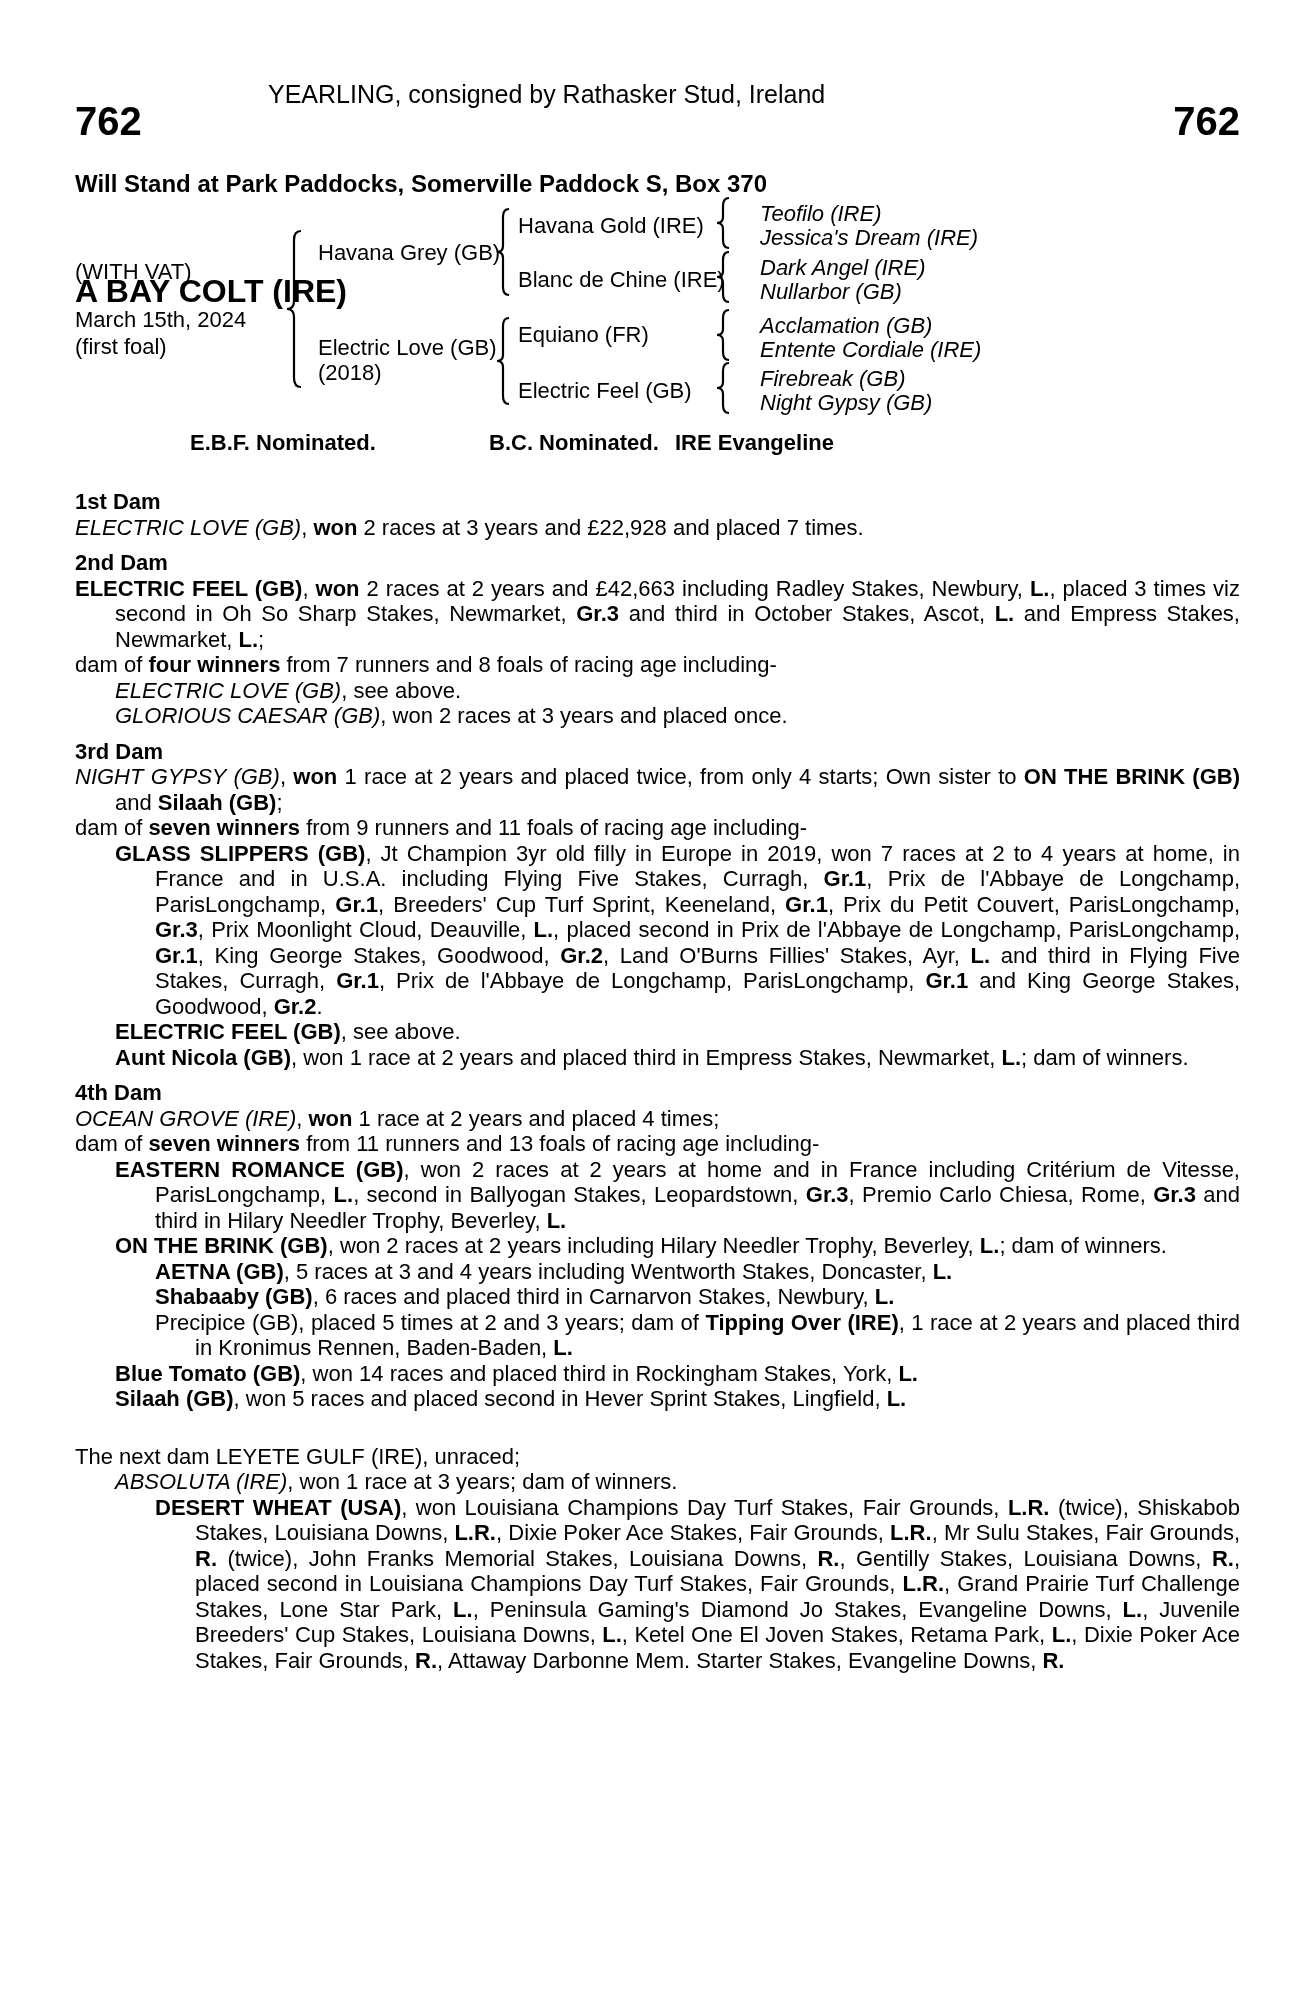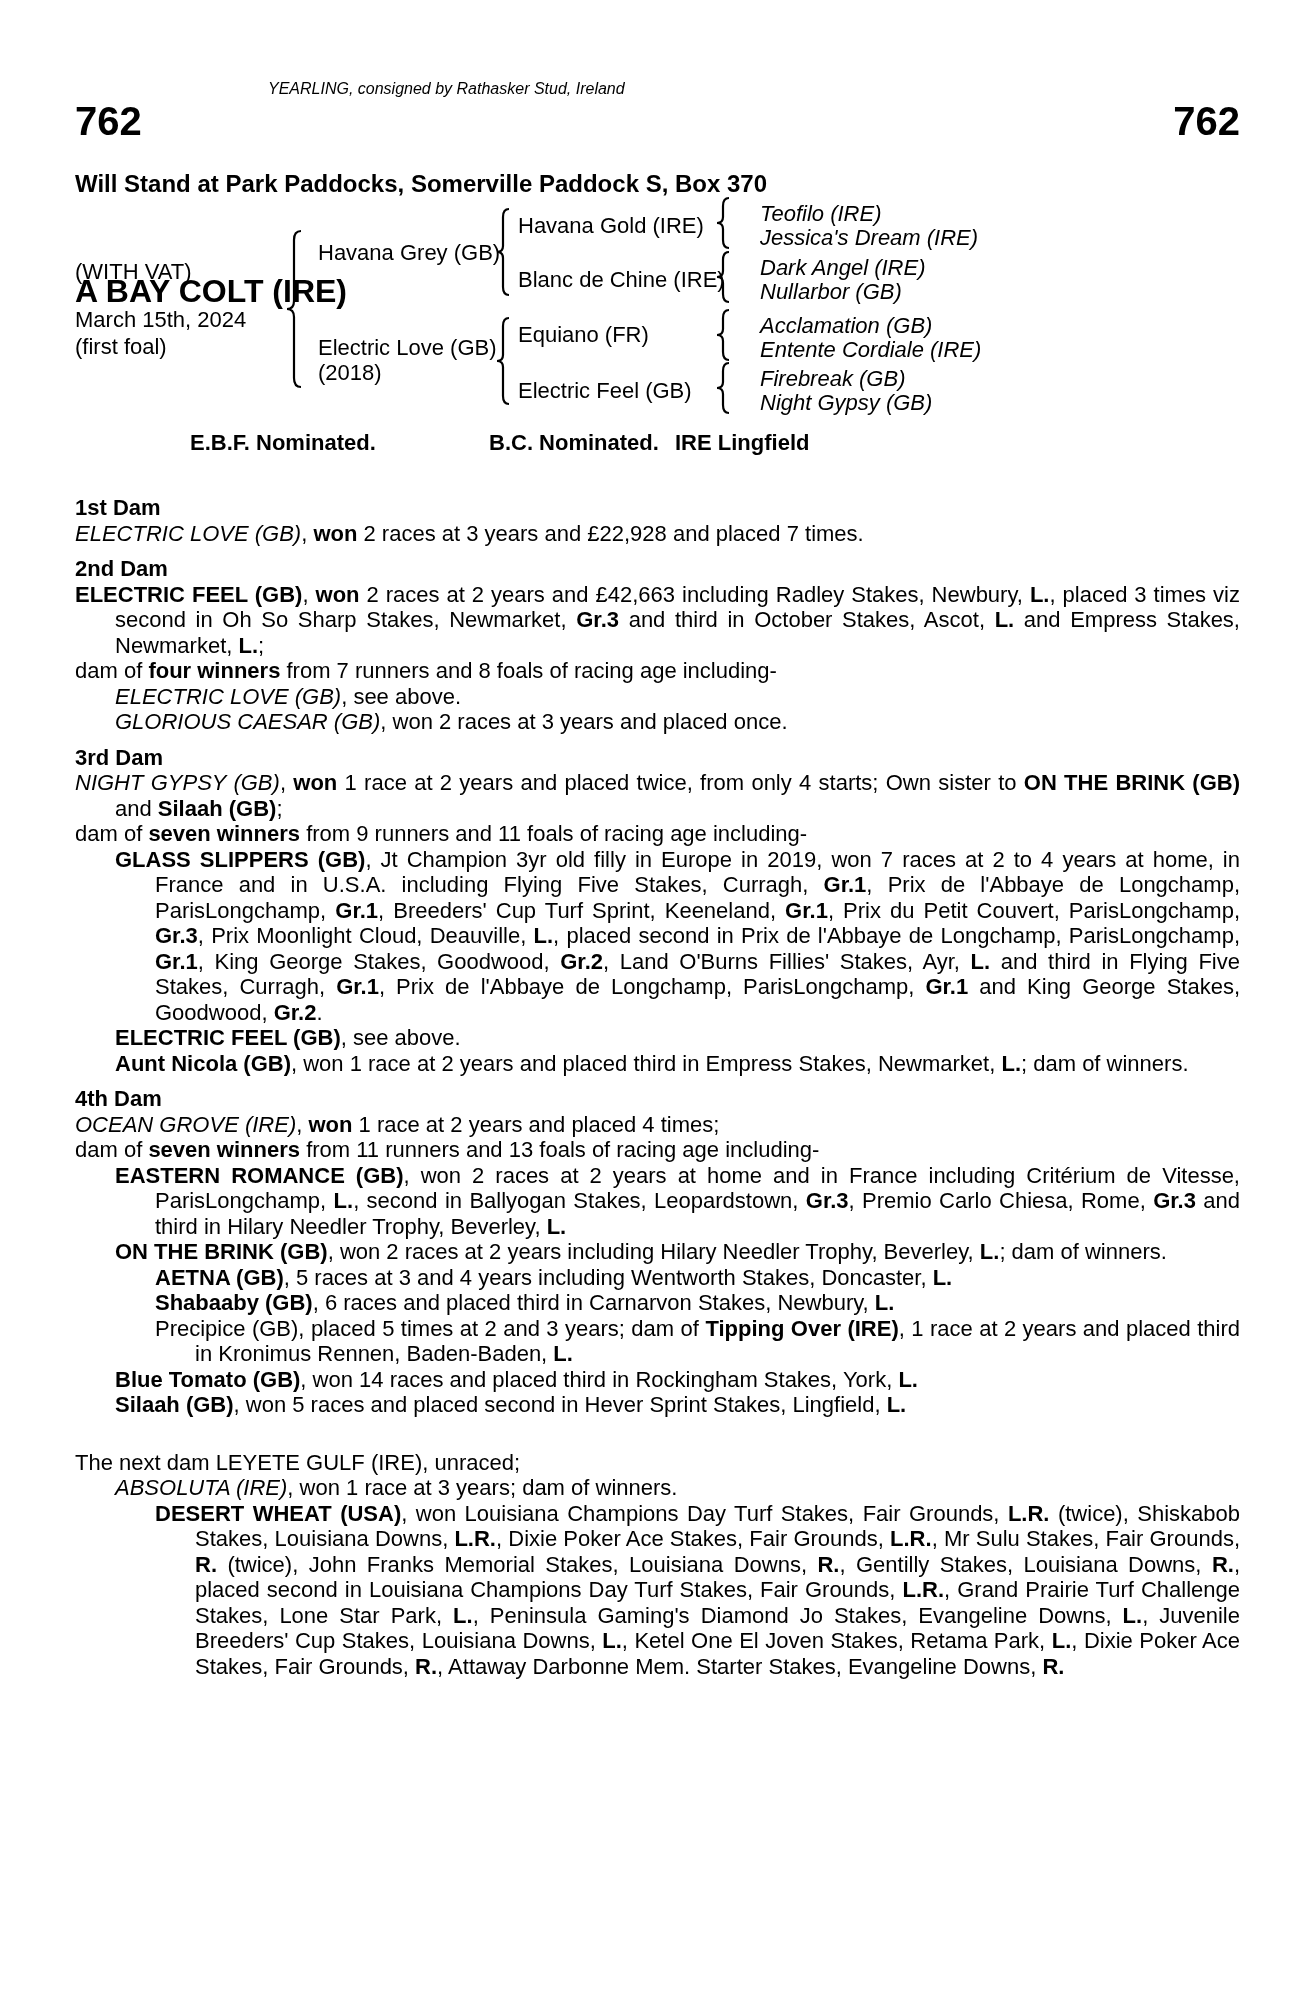--- a/index.html
+++ b/index.html
@@ -2,21 +2,21 @@
 <html><head>
 <meta charset="utf-8">
 <style>
   html,body{margin:0;padding:0;}
   body{
     width:1315px;height:2000px;background:#ffffff;color:#000;
     font-family:"Liberation Sans",sans-serif;font-size:22px;
     position:relative;overflow:hidden;
   }
   .topblock{position:relative;width:1315px;height:487px;}
-  .consignor{position:absolute;left:268px;top:80px;font-style:italic;font-size:16px;white-space:nowrap;}
+  .consignor{position:absolute;left:268px;top:80px;font-size:25px;white-space:nowrap;}
   .lot{position:absolute;top:100px;font-weight:bold;font-size:40px;line-height:42px;}
   .lot-left{left:75px;}
   .lot-right{right:75px;}
   .stand{position:absolute;left:75px;top:170px;font-weight:bold;font-size:24px;white-space:nowrap;}
 
   .pd{position:absolute;white-space:nowrap;line-height:24px;}
   .pd-vat{left:75px;top:260px;}
   .pd-name{left:75px;top:279px;font-weight:bold;font-size:32px;}
   .pd-foaled{left:75px;top:308px;}
   .pd-note{left:75px;top:335px;}
@@ -36,21 +36,21 @@
   .brace-s0{left:716px;top:197px;}
   .brace-s1{left:716px;top:251px;}
   .brace-s2{left:716px;top:309px;}
   .brace-s3{left:716px;top:362px;}
 
   .nom{position:absolute;top:430px;font-weight:bold;white-space:nowrap;}
   .nom-0{left:190px;} .nom-1{left:445px;margin-left:44px;} .nom-2{left:675px;}
 
   #dams{padding:0 75px;}
   .dam-section{margin-top:10px;}
-  .dam-section:first-child{margin-top:8px;}
+  .dam-section:first-child{margin-top:2px;}
   .dam-section.gap-lg{margin-top:32px;}
   .dam-heading{font-weight:bold;line-height:25.5px;}
   .para{margin:0;text-align:justify;line-height:25.5px;}
   .lvl0{padding-left:40px;text-indent:-40px;}
   .lvl1{padding-left:80px;text-indent:-40px;}
   .lvl2{padding-left:120px;text-indent:-40px;}
   .sb{font-weight:bold;}
   .si{font-style:italic;}
 </style>
 </head>
@@ -104,21 +104,21 @@
   <span class="g3 g3-1">Jessica's Dream (IRE)</span>
   <span class="g3 g3-2">Dark Angel (IRE)</span>
   <span class="g3 g3-3">Nullarbor (GB)</span>
   <span class="g3 g3-4">Acclamation (GB)</span>
   <span class="g3 g3-5">Entente Cordiale (IRE)</span>
   <span class="g3 g3-6">Firebreak (GB)</span>
   <span class="g3 g3-7">Night Gypsy (GB)</span>
 
   <span class="nom nom-0">E.B.F. Nominated.</span>
   <span class="nom nom-1">B.C. Nominated.</span>
-  <span class="nom nom-2">IRE Lingfield</span>
+  <span class="nom nom-2">IRE Evangeline</span>
 </div>
 
 <div id="dams">
     <div class="dam-section">
       <div class="dam-heading">1st Dam</div>
       <p class="para lvl0"><span class="si">ELECTRIC LOVE (GB)</span><span>, </span><span class="sb">won</span><span> 2 races at 3 years and £22,928 and placed 7 times.</span></p>
     </div>
     <div class="dam-section">
       <div class="dam-heading">2nd Dam</div>
       <p class="para lvl0"><span class="sb">ELECTRIC FEEL (GB)</span><span>, </span><span class="sb">won</span><span> 2 races at 2 years and £42,663 including Radley Stakes, Newbury, </span><span class="sb">L.</span><span>, placed 3 times viz second in Oh So Sharp Stakes, Newmarket, </span><span class="sb">Gr.3</span><span> and third in October Stakes, Ascot, </span><span class="sb">L.</span><span> and Empress Stakes, Newmarket, </span><span class="sb">L.</span><span>;</span></p>

